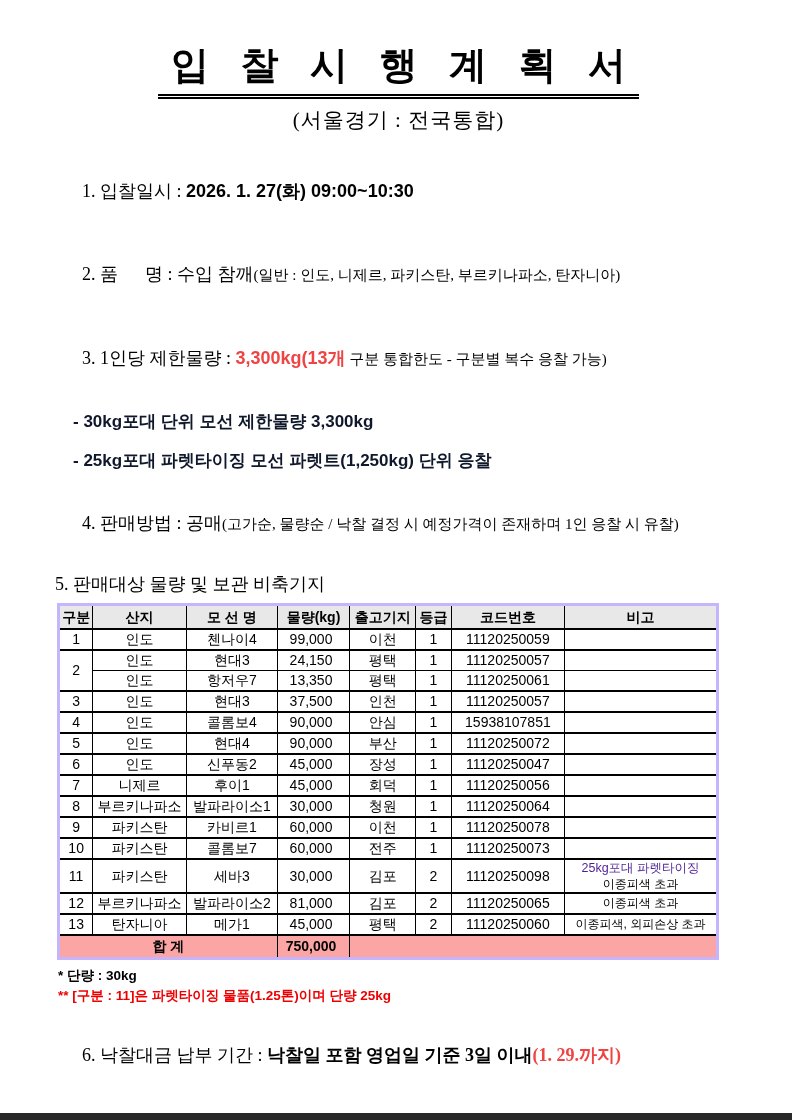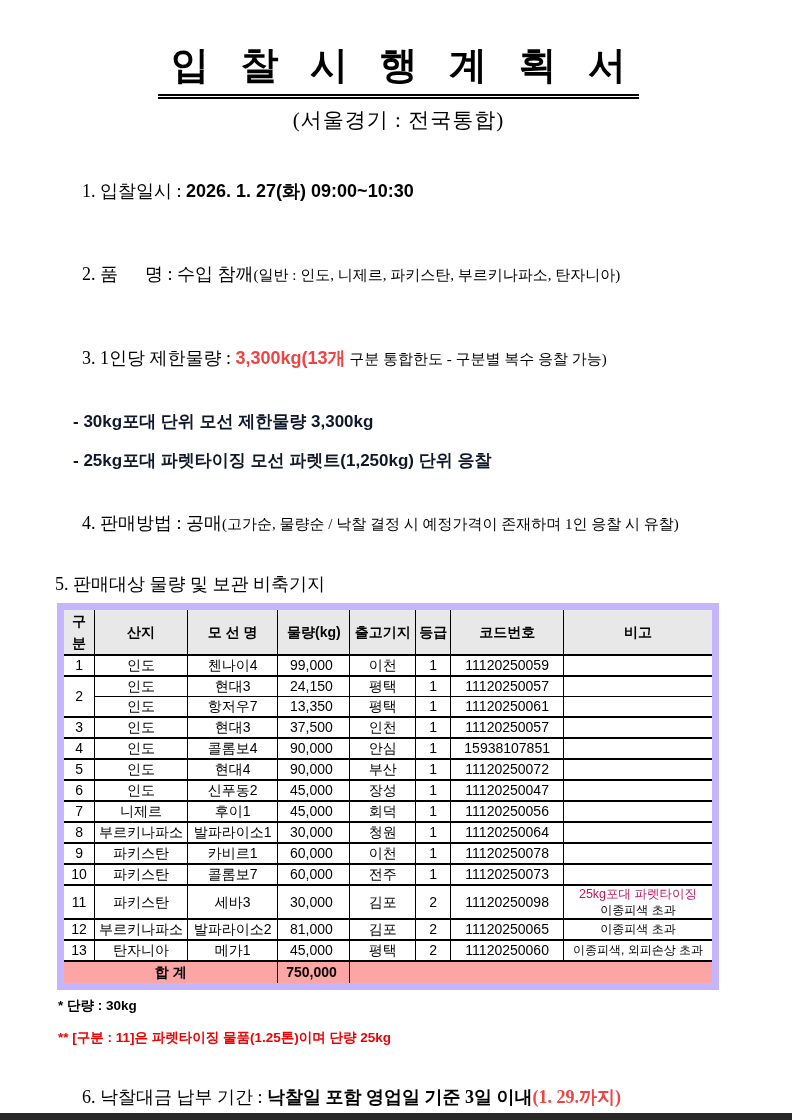--- a/index.html
+++ b/index.html
@@ -30,34 +30,34 @@
   .sub-red{
     font-family:"Liberation Sans",sans-serif;font-weight:bold;color:#0f172a;
     font-size:17px;margin:17px 0 0 18px;line-height:22px;white-space:pre-wrap;
   }
   .hang{padding-left:33px;text-indent:-26px;line-height:30px;margin-top:8px;}
 
   
   .lots-table{
     border-collapse:collapse;width:662px;margin:7px 0 0 2px;
     font-family:"Liberation Sans",sans-serif;font-size:14px;
-    border:7px solid #c4b5fd;table-layout:fixed;
+    border:3px solid #c4b5fd;table-layout:fixed;
   }
   .lots-table th,.lots-table td{border:1px solid #000;text-align:center;padding:0 2px;line-height:19px;overflow:hidden;}
   .lots-table thead th{background:#e8e8e8;border-bottom:2px solid #000;font-size:14px;font-weight:bold;line-height:22px;}
   .lots-table tbody td{border-top-width:2px;}
   .lots-table tbody tr.sub-row td{border-top-width:1px;}
   .lots-table td.num{padding-right:7px;}
-  .note-red{color:#be185d;font-size:12.5px;line-height:16px;}
+  .note-red{color:#4c1d95;font-size:12.5px;line-height:16px;}
   .note-sm{font-size:12px;line-height:16px;}
   .total-row td{background:#fca5a5;font-weight:bold;border-top:2px solid #000;line-height:21px;}
 
   
   .tbl-fn{font-family:"Liberation Sans",sans-serif;font-weight:bold;font-size:13.5px;margin:7px 0 0 3px;line-height:17px;white-space:pre-wrap;}
-  .tbl-fn2{margin-top:15px;color:#ee0000;}
+  .tbl-fn2{margin-top:3px;color:#ee0000;}
 
   .bottom-bar{position:absolute;left:0;bottom:0;width:792px;height:7px;background:#292929;}
 </style>
 </head>
 <body>
 
 <div class="page">
   <div class="content">
 
     <div class="title-wrap">

